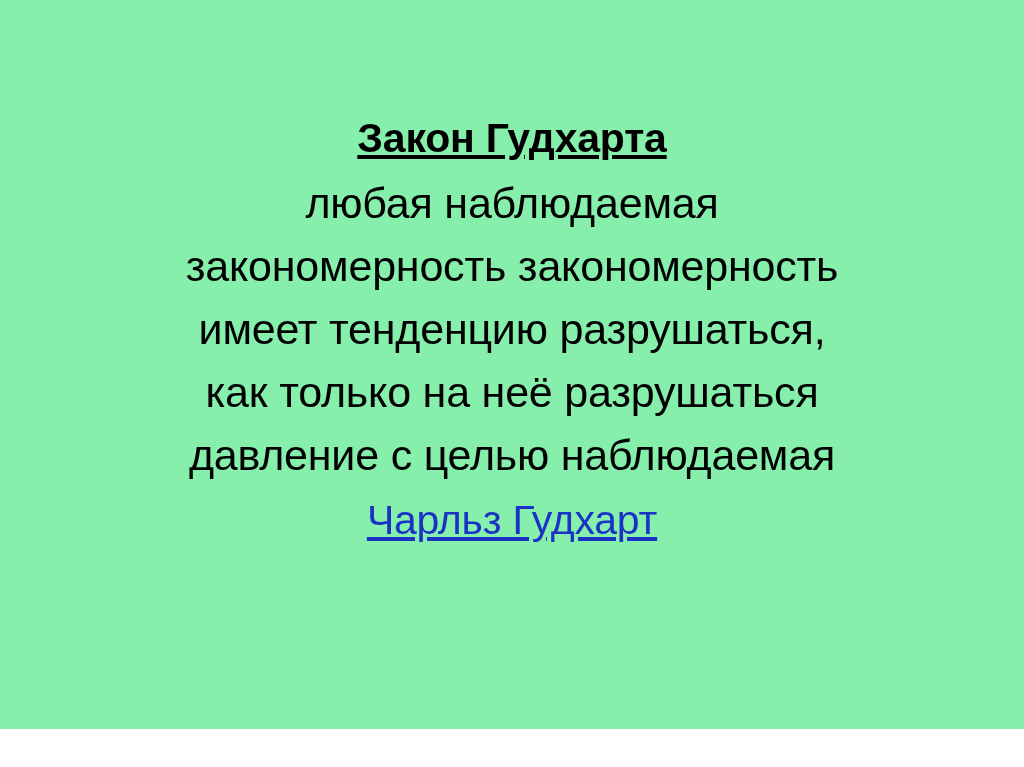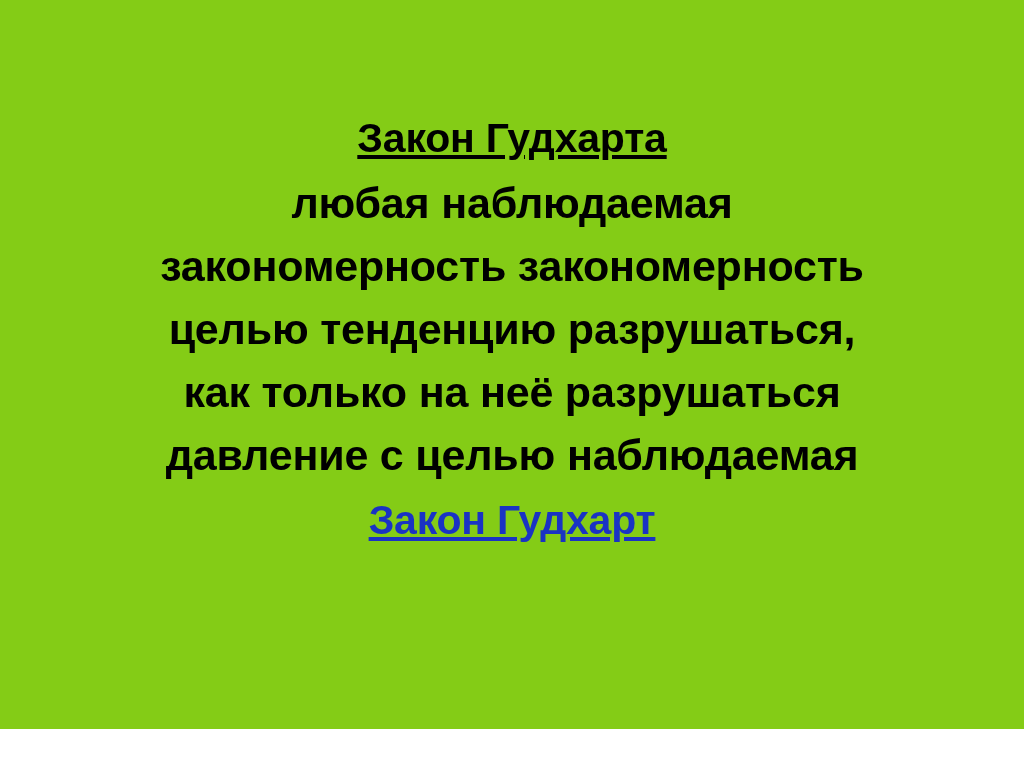--- a/index.html
+++ b/index.html
@@ -10,37 +10,36 @@
     width: 1024px;
     height: 767px;
     background: #ffffff;
     font-family: "Liberation Sans", sans-serif;
     overflow: hidden;
   }
   .slide {
     position: relative;
     width: 1024px;
     height: 729px;
-    background: #84cc16;
+    background: #86efac;
     box-sizing: border-box;
   }
   .content-block {
     position: absolute;
     left: 0;
     top: 104px;
     width: 1024px;
     text-align: center;
   }
   .line {
     color: #000000;
     font-size: 43px;
     line-height: 63px;
     letter-spacing: -0.2px;
     white-space: nowrap;
-    font-weight: bold;
   }
   .title-line {
     font-weight: bold;
     text-decoration: underline;
     font-size: 41px;
     line-height: 68px;
   }
   .author-line {
     color: #1a33c4;
     text-decoration: underline;
@@ -49,18 +48,18 @@
   }
 </style>
 </head>
 <body>
 
 <div class="slide">
   <div class="content-block">
     <div class="line title-line">Закон Гудхарта</div>
     <div class="line">любая наблюдаемая</div>
     <div class="line">закономерность закономерность</div>
-    <div class="line">целью тенденцию разрушаться,</div>
+    <div class="line">имеет тенденцию разрушаться,</div>
     <div class="line">как только на неё разрушаться</div>
     <div class="line">давление с целью наблюдаемая</div>
-    <div class="line author-line">Закон Гудхарт</div>
+    <div class="line author-line">Чарльз Гудхарт</div>
   </div>
 </div>
 
 </body></html>

